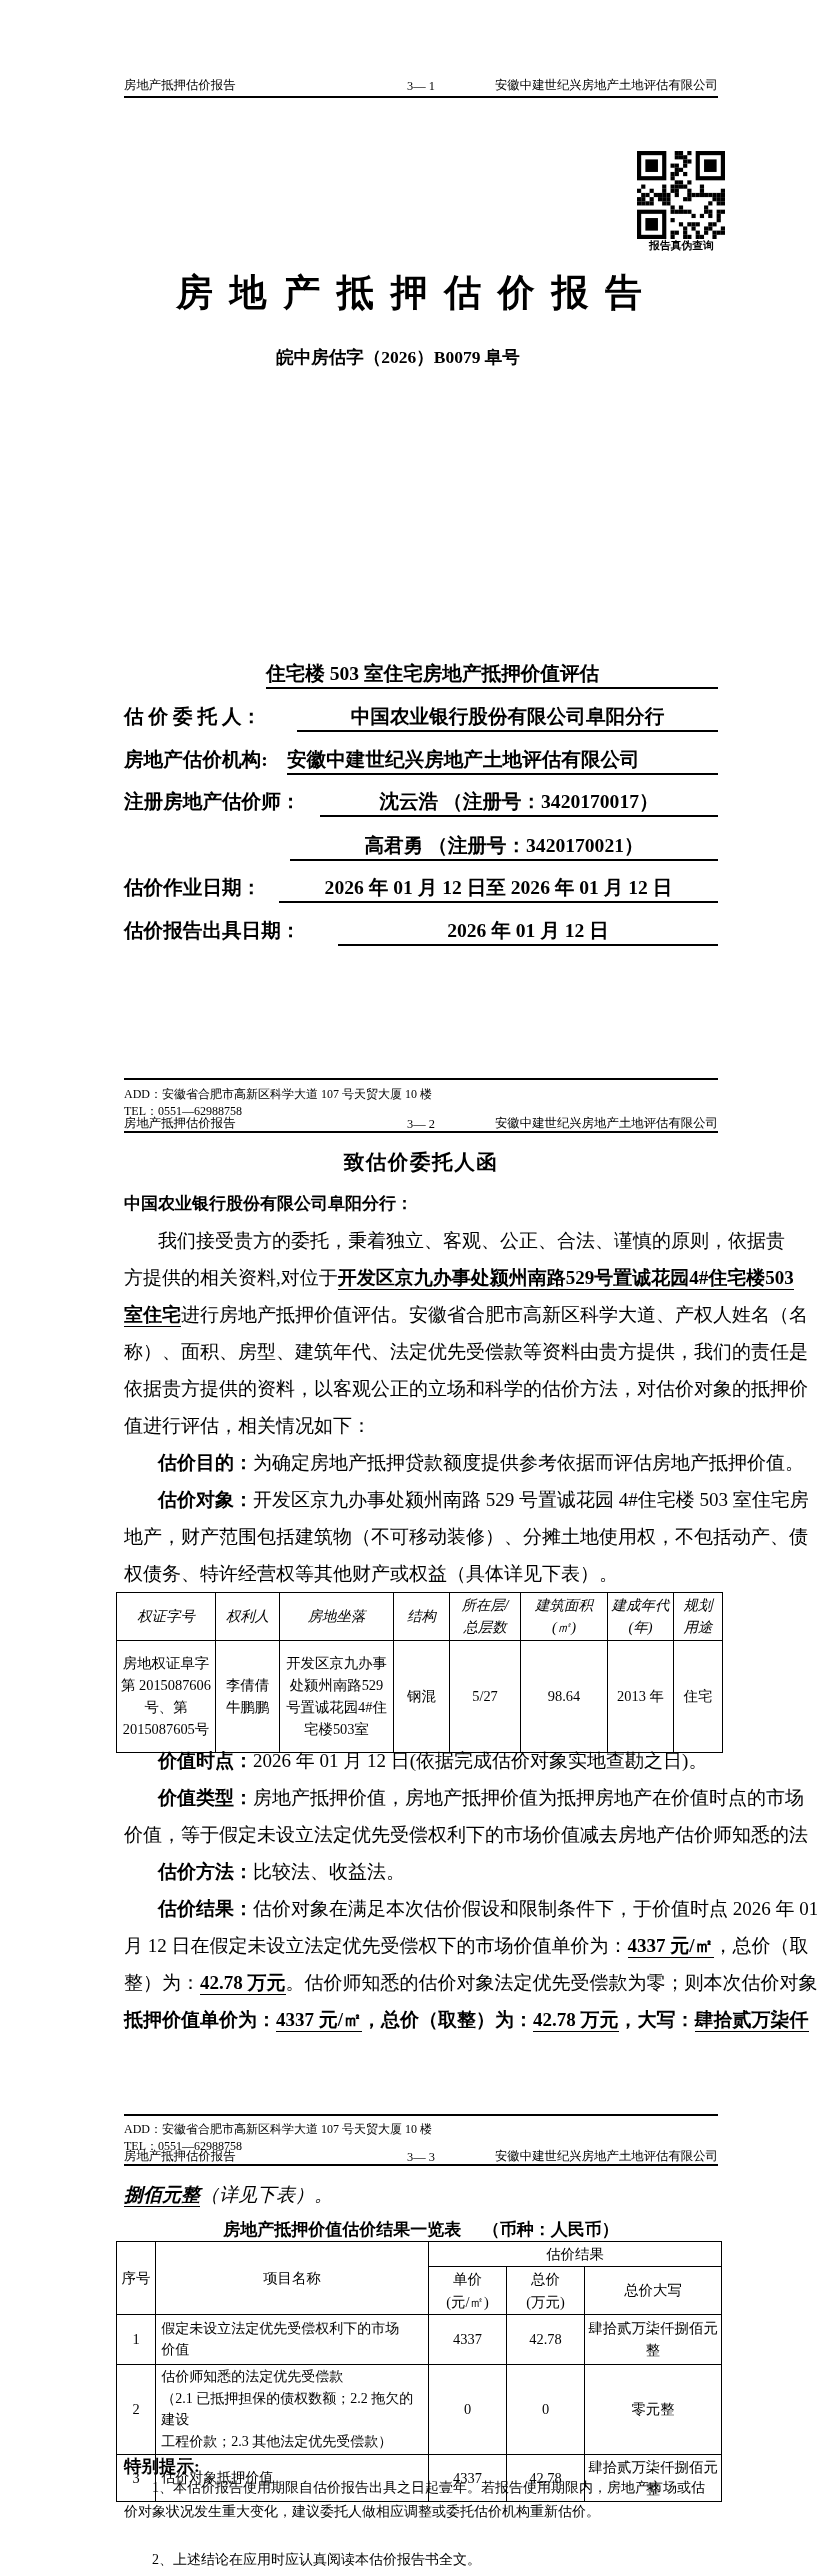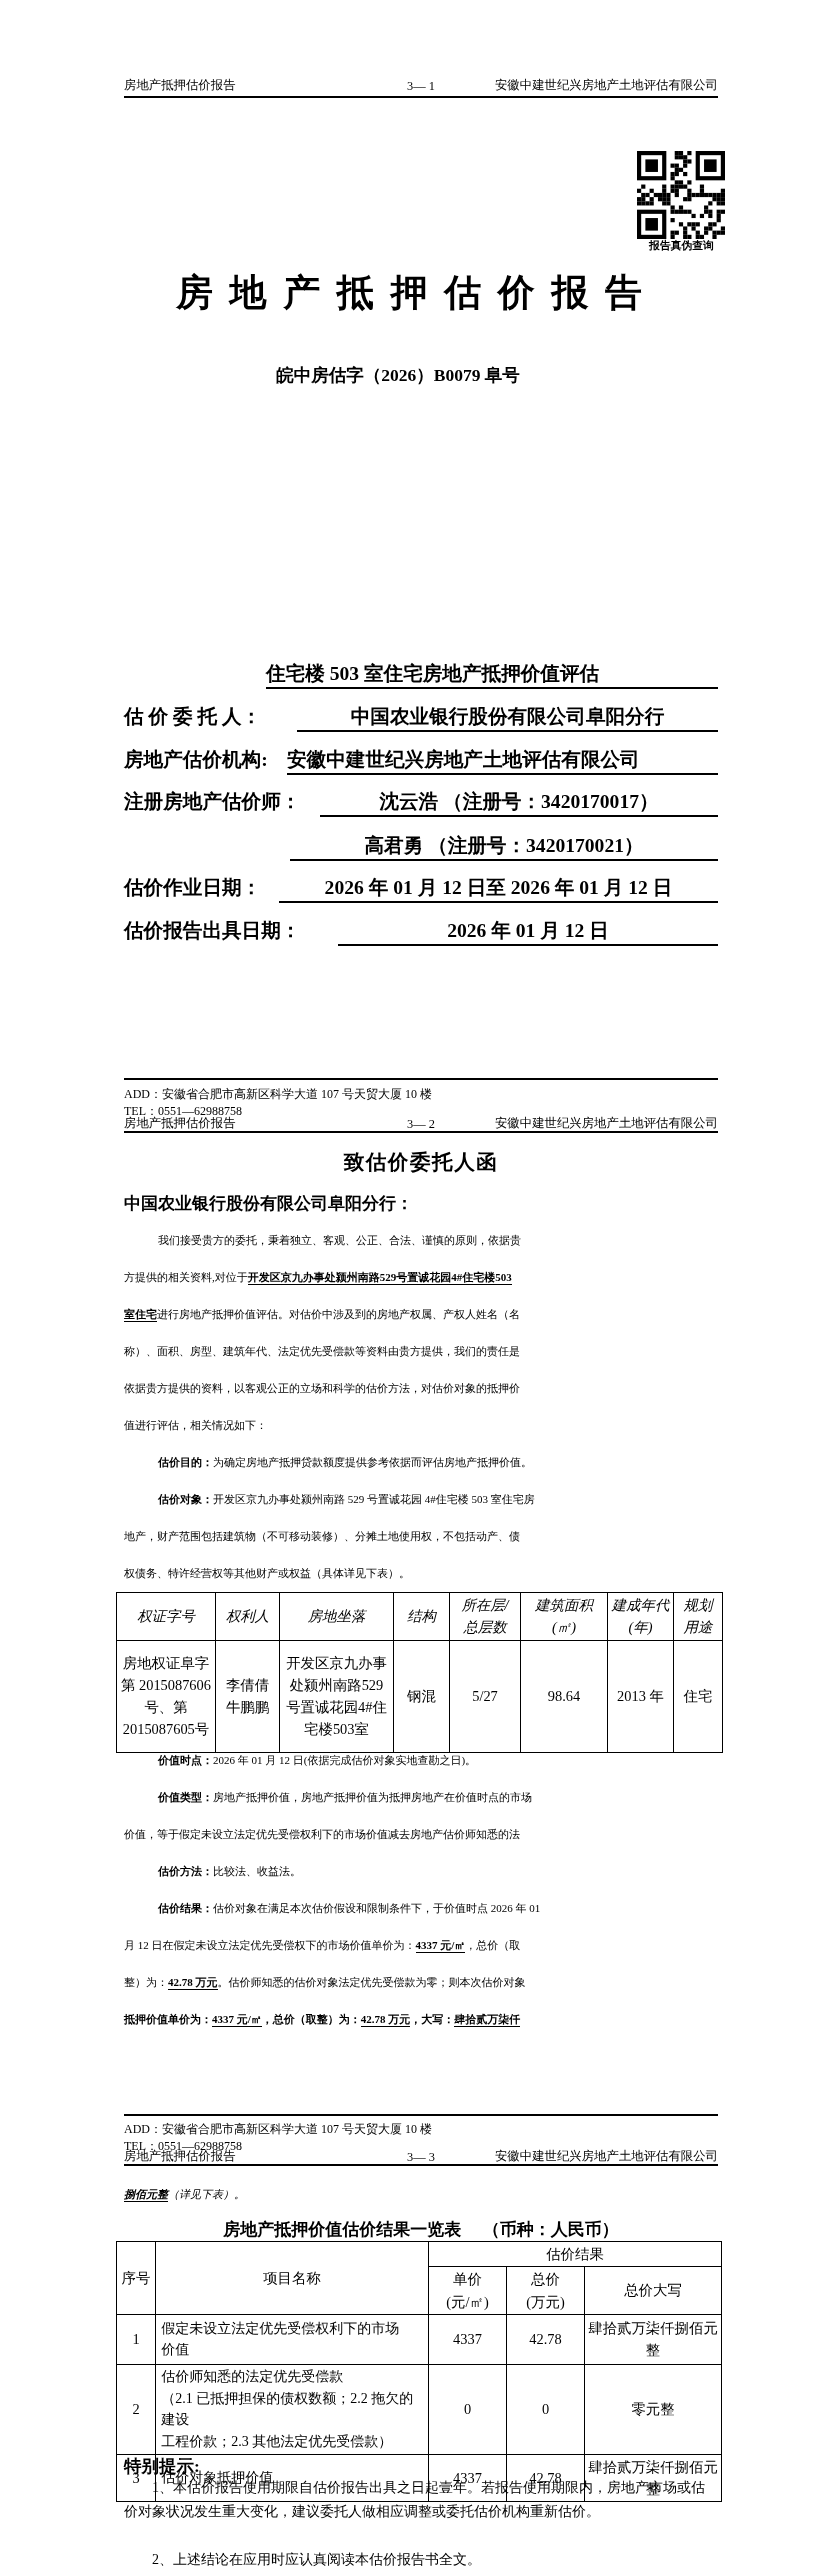--- a/index.html
+++ b/index.html
@@ -16,40 +16,40 @@
   #h2{top:1114px}  #r2{top:1131px}
   #h3{top:2147px}  #r3{top:2164px}
   #fr1{top:1078px} #fa1{top:1086px} #ft1{top:1103px}
   #fr2{top:2114px} #fa2{top:2121px} #ft2{top:2138px}
   
   #qr{position:absolute;left:637px;top:151px;width:88px;height:88px;}
   #qr-cap{position:absolute;left:630px;top:239px;width:103px;text-align:center;
           font-size:10.8px;font-weight:bold;}
   #title{position:absolute;left:0;top:268px;width:818px;text-align:center;
          font-size:37px;font-weight:bold;letter-spacing:.45em;text-indent:.45em;white-space:nowrap;}
-  #repno{position:absolute;left:0;top:363px;width:796px;text-align:center;
+  #repno{position:absolute;left:0;top:345px;width:796px;text-align:center;
          font-size:17.5px;font-weight:bold;}
   .crow{position:absolute;left:124px;width:594px;height:28px;font-size:19.6px;
         font-weight:bold;white-space:nowrap;}
   .crow .clab{position:absolute;left:0;bottom:2.1px;}
   .crow .cval{position:absolute;bottom:0;right:0;border-bottom:2.1px solid #000;
               text-align:center;}
   #cr1{top:618px} #cr1 .cval{left:163px;}
   #cr2{top:661px} #cr2 .cval{left:142px;text-align:left;}
   #cr3{top:704px} #cr3 .cval{left:173px;}
   #cr4{top:747px} #cr4 .cval{left:163px;text-align:left;}
   #cr5{top:789px} #cr5 .cval{left:196px;}
   #cr6{top:833px} #cr6 .cval{left:166px;}
   #cr7{top:875px} #cr7 .cval{left:155px;}
   #cr8{top:918px} #cr8 .cval{left:214px;margin-top:14px;}
   
   #letter-head{position:absolute;left:124px;top:1148px;width:594px;text-align:center;
                font-size:20.6px;font-weight:bold;letter-spacing:1.5px;}
   #salutation{position:absolute;left:124px;top:1192px;font-size:17px;font-weight:bold;}
-  .lines{position:absolute;left:124px;width:594px;font-size:11px;}
+  .lines{position:absolute;left:124px;width:594px;font-size:19px;}
   .lines .tl{height:37px;line-height:37px;white-space:nowrap;}
   .tl.ind{padding-left:34px;}
   .b{font-weight:bold;}
   .u{border-bottom:1.5px solid #000;padding-bottom:0.5px;}
   #letter-lines{top:1222px;}
   #values-lines{top:1742px;}
   #cont-line{top:2183px;}
   #cont-line .tl{height:23px;line-height:23px;font-style:italic;}
   
   table{border-collapse:collapse;font-size:14.4px;}
@@ -251,21 +251,21 @@
     <span class="hr">安徽中建世纪兴房地产土地评估有限公司</span>
   </div>
   <div class="rule" id="r2"></div>
 
   <div id="letter-head">致估价委托人函</div>
   <div id="salutation">中国农业银行股份有限公司阜阳分行：</div>
 
   <div id="letter-lines" class="lines">
       <div class="tl ind"><span>我们接受贵方的委托，秉着独立、客观、公正、合法、谨慎的原则，依据贵</span></div>
       <div class="tl"><span>方提供的相关资料,对位于</span><span class="b u">开发区京九办事处颍州南路529号置诚花园4#住宅楼503</span></div>
-      <div class="tl"><span class="b u">室住宅</span><span>进行房地产抵押价值评估。对估价中涉及到的房地产权属、产权人姓名（名</span></div>
+      <div class="tl"><span class="b u">室住宅</span><span>进行房地产抵押价值评估。安徽省合肥市高新区科学大道、产权人姓名（名</span></div>
       <div class="tl"><span>称）、面积、房型、建筑年代、法定优先受偿款等资料由贵方提供，我们的责任是</span></div>
       <div class="tl"><span>依据贵方提供的资料，以客观公正的立场和科学的估价方法，对估价对象的抵押价</span></div>
       <div class="tl"><span>值进行评估，相关情况如下：</span></div>
       <div class="tl ind"><span class="b">估价目的：</span><span>为确定房地产抵押贷款额度提供参考依据而评估房地产抵押价值。</span></div>
       <div class="tl ind"><span class="b">估价对象：</span><span>开发区京九办事处颍州南路 529 号置诚花园 4#住宅楼 503 室住宅房</span></div>
       <div class="tl"><span>地产，财产范围包括建筑物（不可移动装修）、分摊土地使用权，不包括动产、债</span></div>
       <div class="tl"><span>权债务、特许经营权等其他财产或权益（具体详见下表）。</span></div>
     </div>
 
   <table id="t1">

